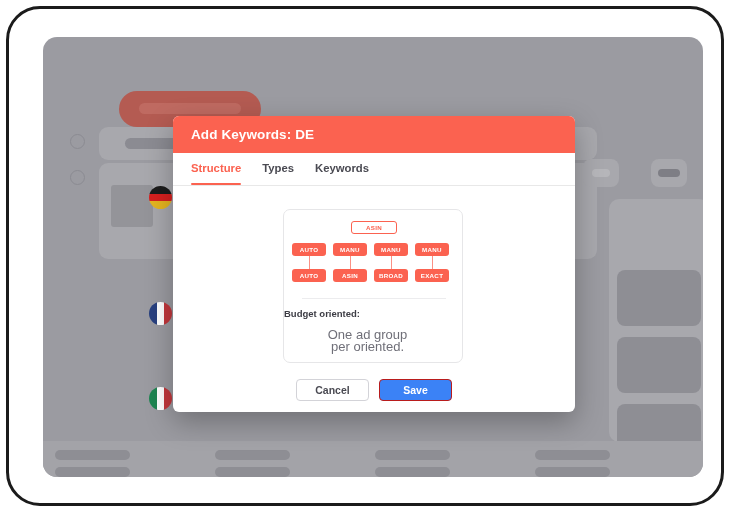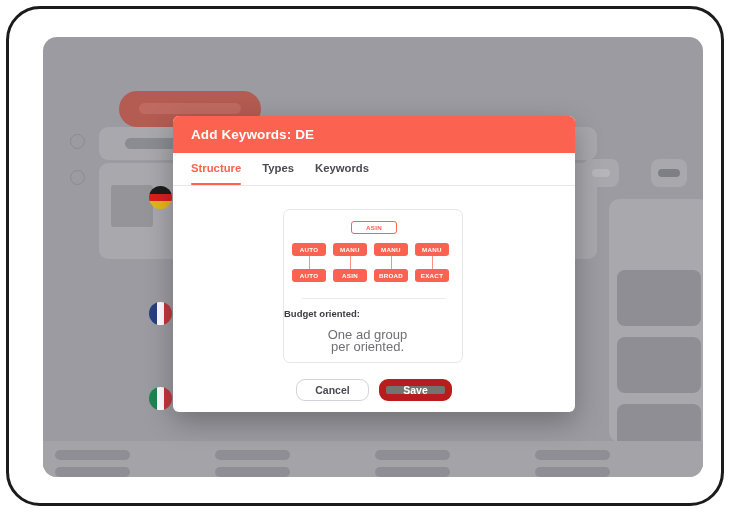--- a/index.html
+++ b/index.html
@@ -288,37 +288,37 @@
     position: absolute;
     left: 0; right: 0;
     top: 263px;
     display: flex;
     justify-content: center;
     gap: 10px;
   }
   .modal-btn {
     width: 73px;
     height: 22px;
-    border-radius: 9px;
+    border-radius: 4px;
     font-size: 10.5px;
     font-weight: bold;
     display: flex;
     align-items: center;
     justify-content: center;
     box-sizing: border-box;
     cursor: pointer;
   }
   #cancel-button {
     background: #ffffff;
     border: 1px solid #d3d3d8;
     color: #4a4a52;
   }
   #save-button {
-    background: #737373;
-    border: 7px solid #b91c1c;
+    background: #3b82f6;
+    border: 1px solid #b91c1c;
     color: #ffffff;
   }
 
   
   .flag {
     position: absolute;
     width: 23px;
     height: 23px;
     border-radius: 50%;
     overflow: hidden;

